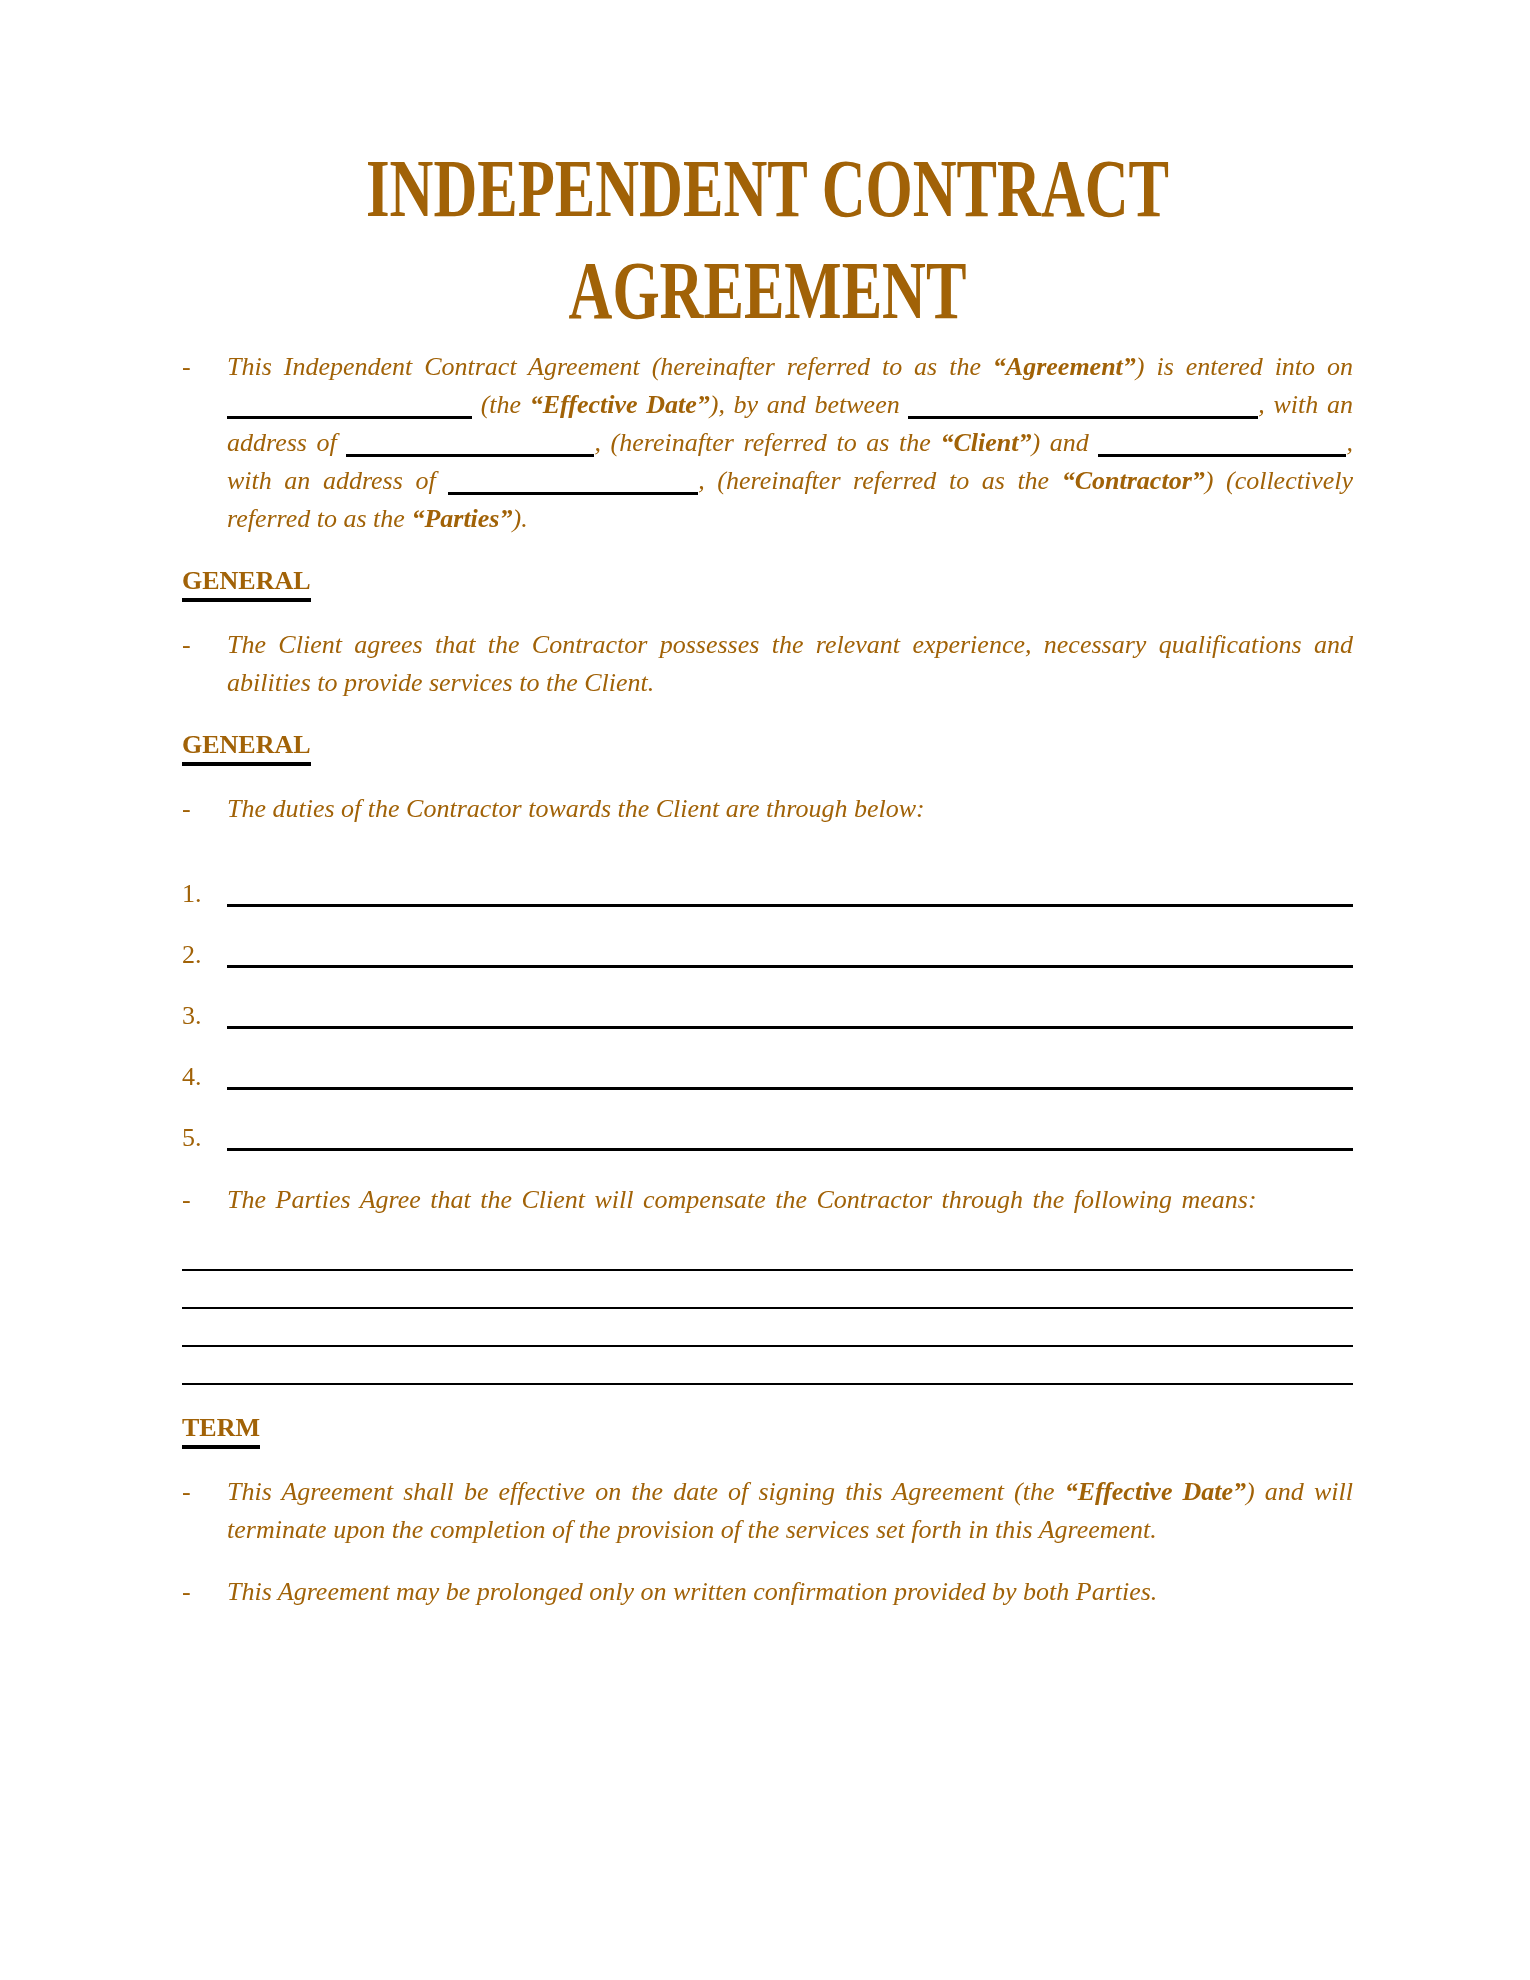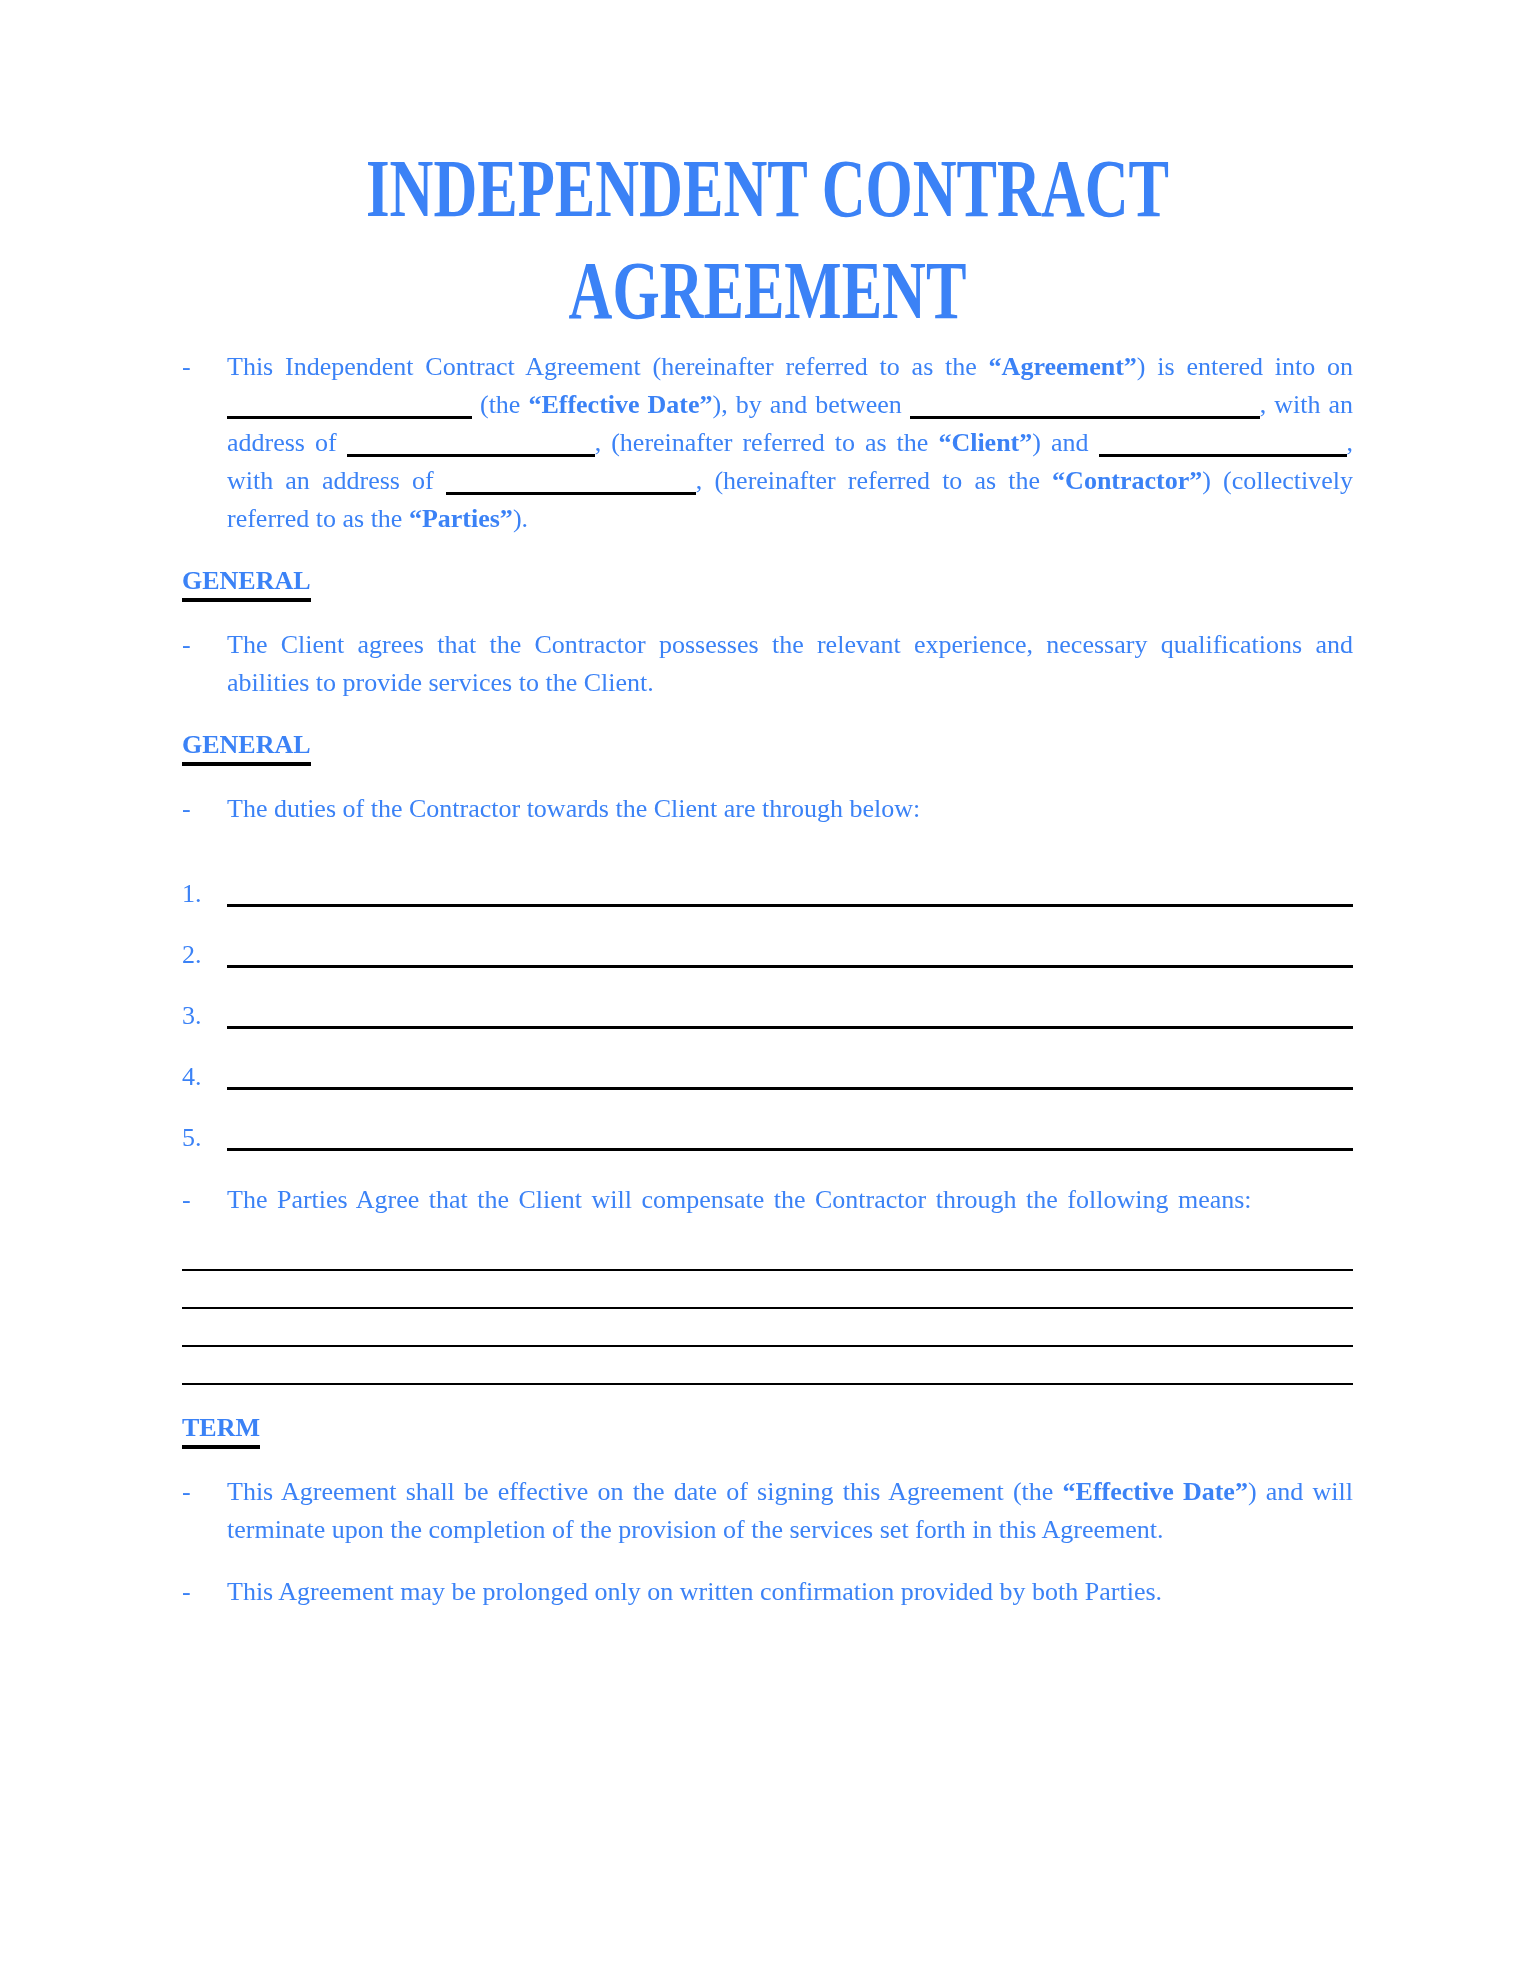--- a/index.html
+++ b/index.html
@@ -2,21 +2,21 @@
 <html><head>
 <meta charset="utf-8">
 <style>
   * { box-sizing: border-box; }
   html, body { margin: 0; padding: 0; background: #ffffff; }
   .page {
     position: relative;
     width: 1530px;
     height: 1980px;
     background: #ffffff;
-    color: #3b82f6;
+    color: #a16207;
     padding: 138px 177px 0 182px;
     font-family: "Liberation Serif", serif;
     font-size: 26px;
     line-height: 38px;
     overflow: hidden;
   }
   h1.doc-title {
     margin: 0 0 6px 0;
     text-align: center;
     font-weight: bold;
@@ -32,21 +32,21 @@
     display: inline-block;
     margin: 0;
     font-size: 26px;
     line-height: 30px;
     font-weight: bold;
     padding-bottom: 2px;
     border-bottom: 4px solid #000;
   }
   .bullet-row { display: flex; margin: 0 0 24px 0; }
   .dash { width: 45px; flex: none; }
-  .bullet-row p { margin: 0; flex: 1; text-align: justify; }
+  .bullet-row p { margin: 0; flex: 1; text-align: justify; font-style: italic; }
   .bullet-row p.loose { word-spacing: 3px; }
   b { font-weight: bold; }
   .blank {
     display: inline-block;
     height: 5px;
     border-bottom: 3px solid #000;
     vertical-align: -6px;
   }
   .svc-list { margin: 0 0 24px 0; }
   .svc-row { display: flex; align-items: flex-end; height: 61px; }

